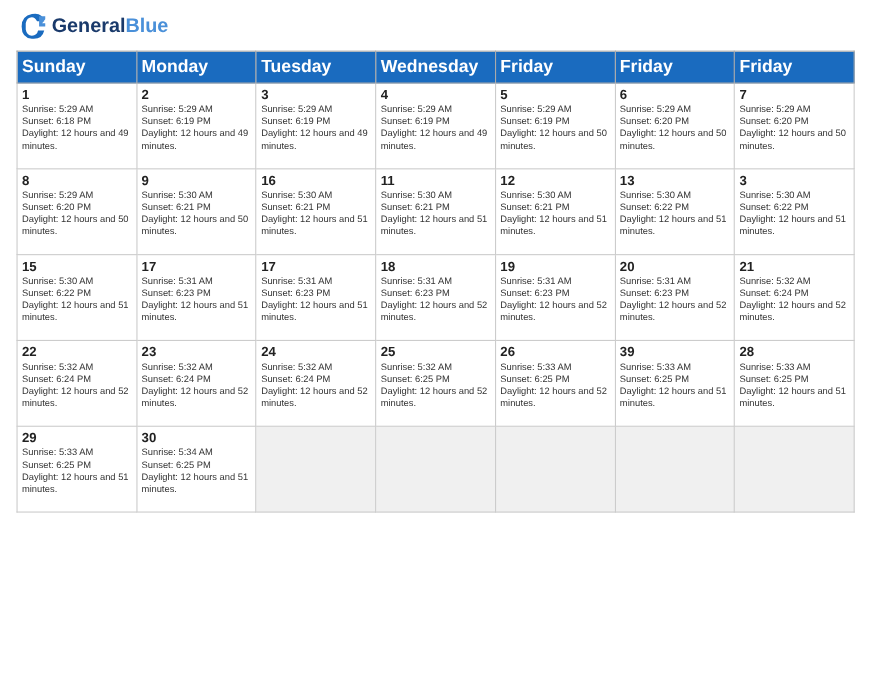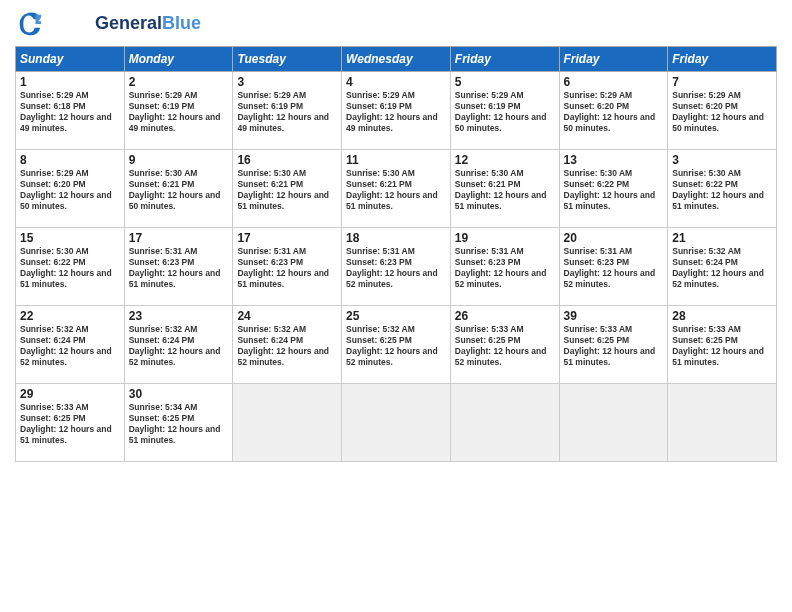--- a/index.html
+++ b/index.html
@@ -22,21 +22,20 @@
     }
     .logo {
       display: flex;
       align-items: center;
     }
     .logo-text {
       font-size: 18px;
       font-weight: bold;
       color: #1a3a6b;
       line-height: 1.1;
-      margin-left: 48px;
     }
     .logo-text span {
       color: #4a90d9;
     }
     .logo-icon {
       width: 28px;
       height: 28px;
       margin-right: 4px;
     }
     .title-area {
@@ -51,26 +50,25 @@
       font-size: 14px;
       color: #333;
     }
     table {
       width: 100%;
       border-collapse: collapse;
     }
     th {
       background-color: #1a6bbf;
       color: #fff;
-      font-size: 12px;
+      font-size: 16px;
       font-weight: bold;
       padding: 5px 4px;
       text-align: left;
       border: 1px solid #aaa;
-      font-style: italic;
     }
     td {
       border: 1px solid #ccc;
       vertical-align: top;
       padding: 3px 4px;
       font-size: 9px;
       color: #222;
       width: 14.28%;
       height: 78px;
       background: #fff;
@@ -82,21 +80,20 @@
       font-size: 12px;
       font-weight: bold;
       color: #222;
       display: block;
       margin-bottom: 1px;
     }
     .day-info {
       font-size: 8.5px;
       color: #333;
       line-height: 1.3;
-      font-weight: bold;
     }
   </style>
 </head>
 <body>
 
 <div class="container">
   <div class="header-area">
     <div class="logo">
       <svg class="logo-icon" viewBox="0 0 30 30">
         <path d="M5 15 Q5 5 15 3 Q25 1 27 10 L20 10 Q18 6 15 6 Q10 6 9 12 L9 18 Q10 24 15 24 Q20 24 21 19 L27 19 Q25 28 15 27 Q5 26 5 15Z" fill="#1a6bbf"></path>

